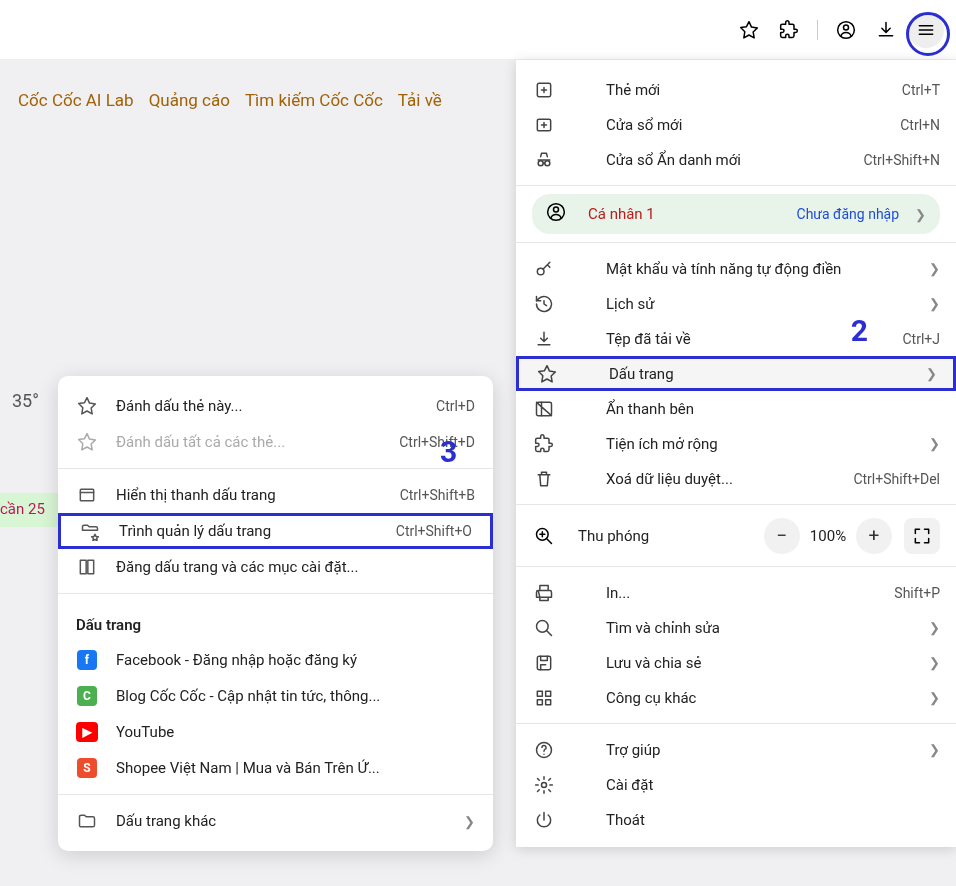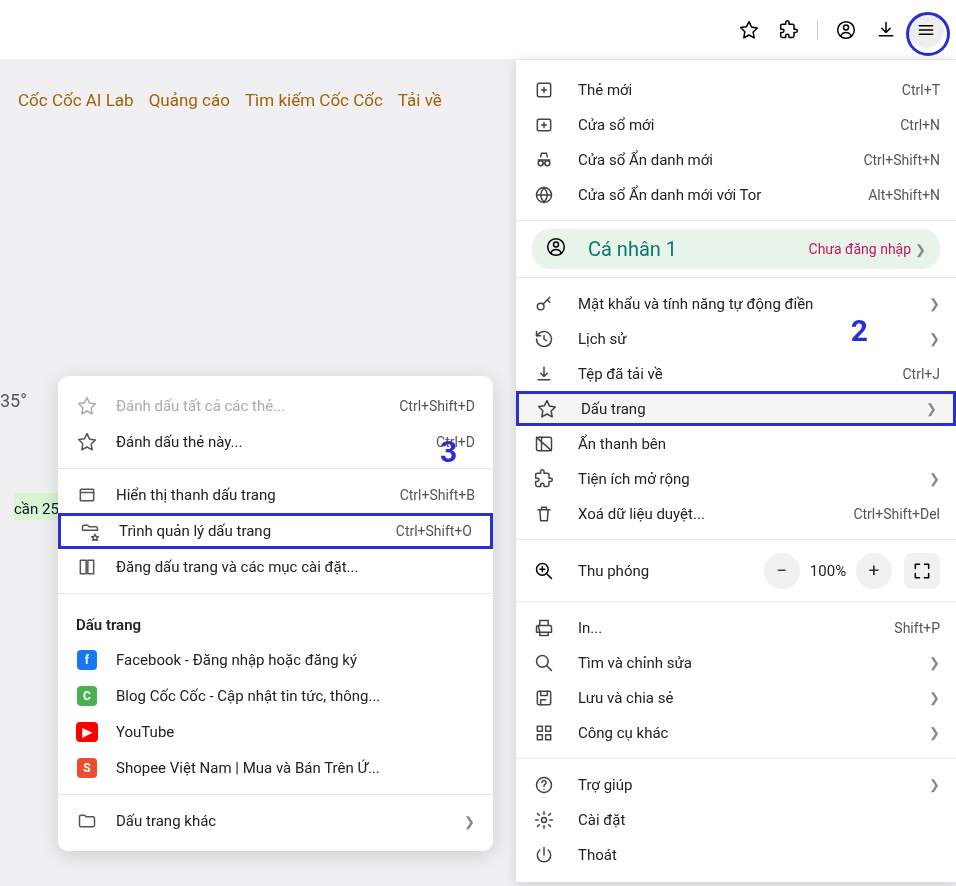--- a/index.html
+++ b/index.html
@@ -2,33 +2,33 @@
 <html><head>
 <meta charset="utf-8">
 <style>
 * { margin:0; padding:0; box-sizing:border-box; font-family:-apple-system,BlinkMacSystemFont,"Segoe UI",Roboto,sans-serif; }
 body { width:956px; height:886px; background:#f0f0f2; overflow:hidden; position:relative; }
 .toolbar { position:absolute; top:0; left:0; right:0; height:60px; background:#fff; display:flex; align-items:center; justify-content:flex-end; padding-right:12px; gap:4px; border-bottom:1px solid #eee; }
 .tb-btn { width:36px; height:36px; display:flex; align-items:center; justify-content:center; border-radius:50%; cursor:pointer; }
 .tb-sep { width:1px; height:20px; background:#ccc; margin:0 6px; }
 .navlinks { position:absolute; top:90px; left:18px; display:flex; gap:15px; color:#a16207; font-size:17px; }
 .navlinks span { cursor:pointer; }
-.stub-left { position:absolute; top:390px; left:0; font-size:18px; color:#555; }
-.stub-green { position:absolute; top:493px; left:14px; background:#d8f5d4; font-size:15px; color:#0f172a; padding:7px 0 2px 0; width:60px; }
+.stub-left { position:absolute; top:390px; left:12px; font-size:18px; color:#555; }
+.stub-green { position:absolute; top:493px; left:0; background:#d8f5d4; font-size:15px; color:#be185d; padding:7px 0 9px 0; width:60px; }
 .menu { position:absolute; top:60px; right:0; width:440px; background:#fff; box-shadow:0 2px 12px rgba(0,0,0,.15); font-size:15px; padding-top:12px; padding-bottom:10px; }
 .mi { display:flex; align-items:center; height:35px; padding:0 16px; cursor:pointer; }
 .mi .ic { width:24px; display:flex; justify-content:center; align-items:center; margin-right:22px; color:#444; flex-shrink:0; }
-.mi .lbl { flex:1; color:#222; }
+.mi .lbl { flex:1; color:#222;margin-left:28px; }
 .mi .sc { color:#555; font-size:14px; }
 .mi .chev { color:#888; font-size:13px; margin-left:8px; }
 .sep { height:1px; background:#e6e6e6; margin:8px 0; }
 .profile { margin:8px 16px; background:#e8f3e9; border-radius:18px; height:40px; display:flex; align-items:center; padding:0 14px; cursor:pointer; }
 .profile .pic { width:24px; height:24px; margin-right:18px; }
-.profile .pname { flex:1; color:#0f766e; font-size:20px; }
-.profile .status { color:#be185d; font-size:14px; margin-right:4px; }
+.profile .pname { flex:1; color:#b91c1c; font-size:15px; }
+.profile .status { color:#1d4ed8; font-size:14px; margin-right:16px; }
 .profile .chev { color:#888; font-size:13px; }
 .zoom { display:flex; align-items:center; height:45px; padding:0 16px; }
 .zoom .ic { width:24px; margin-right:22px; display:flex; justify-content:center; }
 .zoom .lbl { flex:1; color:#222; }
 .zoom-ctl { display:flex; align-items:center; gap:4px; }
 .zbtn { width:36px; height:36px; border-radius:50%; background:#f1f1f1; display:flex; align-items:center; justify-content:center; font-size:19px; color:#333; cursor:pointer; }
 .zval { width:48px; text-align:center; font-size:15px; color:#222; }
 .zexp { width:36px; height:36px; border-radius:8px; background:#f1f1f1; display:flex; align-items:center; justify-content:center; margin-left:8px; cursor:pointer; }
 .hl-blue { border:3px solid #2b2fd2; }
 .callout { position:absolute; font-size:30px; font-weight:700; color:#2b2fd2; }
@@ -115,30 +115,20 @@
         <svg viewBox="0 0 24 24">
           <path d="M5 12h14M8 8l1-4h6l1 4"></path>
           <circle cx="8" cy="16" r="3"></circle>
           <circle cx="16" cy="16" r="3"></circle>
           <path d="M11 16h2"></path>
         </svg>
       </span>
       <span class="lbl">Cửa sổ Ẩn danh mới</span>
       <span class="sc">Ctrl+Shift+N</span>
     </div>
-  <div class="mi">
-      <span class="ic">
-        <svg viewBox="0 0 24 24">
-          <circle cx="12" cy="12" r="9"></circle>
-          <path d="M3 12h18M12 3c2.5 3 4 6 4 9s-1.5 6-4 9c-2.5-3-4-6-4-9s1.5-6 4-9z"></path>
-        </svg>
-      </span>
-      <span class="lbl">Cửa sổ Ẩn danh mới với Tor</span>
-      <span class="sc">Alt+Shift+N</span>
-    </div>
   <div class="sep"></div>
   <div class="profile">
     <span class="pic"><svg viewBox="0 0 24 24">
           <circle cx="12" cy="12" r="10"></circle>
           <circle cx="12" cy="9" r="3"></circle>
           <path d="M6 19c1-3 4-4 6-4s5 1 6 4"></path>
         </svg></span>
     <span class="pname">Cá nhân 1</span>
     <span class="status">Chưa đăng nhập</span>
     <span class="chev">❯</span>
@@ -297,38 +287,38 @@
         <svg viewBox="0 0 24 24">
           <path d="M12 3v9M7 6a8 8 0 1 0 10 0"></path>
         </svg>
       </span>
       <span class="lbl">Thoát</span>
     </div>
 </div>
 <div class="callout" style="top:313px; right:88px;">2</div>
 
 <div class="submenu">
+  <div class="smi">
+      <span class="ic">
+        <svg viewBox="0 0 24 24">
+          <path d="M12 2l3 6.5 7 1-5 5 1.2 7L12 18l-6.2 3.5L7 14 2 9l7-1z"></path>
+        </svg>
+      </span>
+      <span class="lbl">Đánh dấu thẻ này...</span>
+      <span class="sc">Ctrl+D</span>
+    </div>
   <div class="smi dim">
       <span class="ic">
         <svg viewBox="0 0 24 24">
           <path d="M12 2l3 6.5 7 1-5 5 1.2 7L12 18l-6.2 3.5L7 14 2 9l7-1z"></path>
         </svg>
       </span>
       <span class="lbl">Đánh dấu tất cả các thẻ...</span>
       <span class="sc" style="color:#555">Ctrl+Shift+D</span>
     </div>
-  <div class="smi">
-      <span class="ic">
-        <svg viewBox="0 0 24 24">
-          <path d="M12 2l3 6.5 7 1-5 5 1.2 7L12 18l-6.2 3.5L7 14 2 9l7-1z"></path>
-        </svg>
-      </span>
-      <span class="lbl">Đánh dấu thẻ này...</span>
-      <span class="sc">Ctrl+D</span>
-    </div>
   <div class="sep"></div>
   <div class="smi">
       <span class="ic">
         <svg viewBox="0 0 24 24">
           <rect x="4" y="5" width="16" height="14" rx="1"></rect>
           <path d="M4 9h16"></path>
         </svg>
       </span>
       <span class="lbl">Hiển thị thanh dấu trang</span>
       <span class="sc">Ctrl+Shift+B</span>

